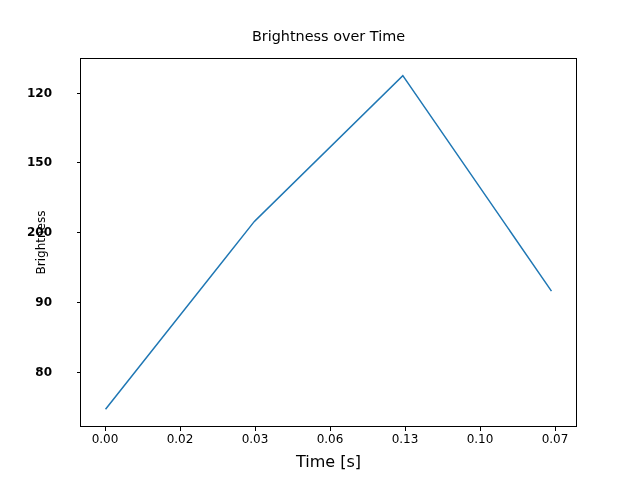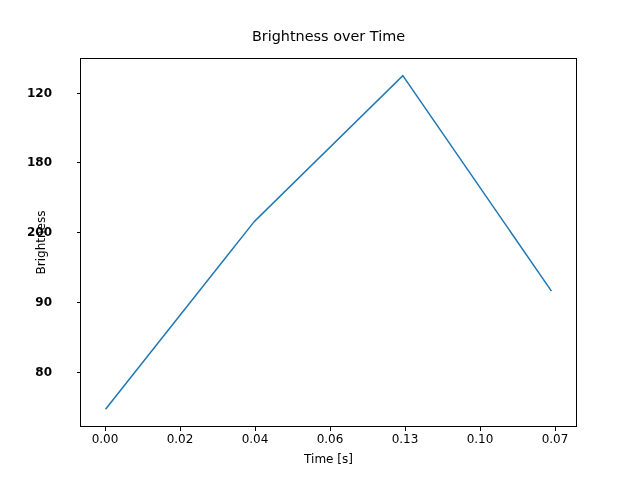--- a/index.html
+++ b/index.html
@@ -79,21 +79,21 @@
     left: 76.5px;
     height: 1px;
     width: 3.5px;
   }
   #xlabel {
     position: absolute;
     left: 80px;
     top: 452px;
     width: 497px;
     text-align: center;
-    font-size: 12px;
+    font-size: 16px;
     color: #000000;
     white-space: nowrap;
   }
   #ylabel {
     position: absolute;
     left: 0px;
     top: 58px;
     width: 369px;
     height: 22px;
     transform: rotate(-90deg);
@@ -122,34 +122,34 @@
   <div class="tick-mark xtick-mark" style="left:105px"></div>
   <div class="tick-mark xtick-mark" style="left:180px"></div>
   <div class="tick-mark xtick-mark" style="left:255px"></div>
   <div class="tick-mark xtick-mark" style="left:330px"></div>
   <div class="tick-mark xtick-mark" style="left:405px"></div>
   <div class="tick-mark xtick-mark" style="left:480px"></div>
   <div class="tick-mark xtick-mark" style="left:555px"></div>
 
   <div class="tick-label xtick-label" style="left:105px">0.00</div>
   <div class="tick-label xtick-label" style="left:180px">0.02</div>
-  <div class="tick-label xtick-label" style="left:255px">0.04</div>
+  <div class="tick-label xtick-label" style="left:255px">0.03</div>
   <div class="tick-label xtick-label" style="left:330px">0.06</div>
   <div class="tick-label xtick-label" style="left:405px">0.13</div>
   <div class="tick-label xtick-label" style="left:480px">0.10</div>
   <div class="tick-label xtick-label" style="left:555px">0.07</div>
 
   <div class="tick-mark ytick-mark" style="top:372px"></div>
   <div class="tick-mark ytick-mark" style="top:302px"></div>
   <div class="tick-mark ytick-mark" style="top:232px"></div>
   <div class="tick-mark ytick-mark" style="top:162px"></div>
   <div class="tick-mark ytick-mark" style="top:93px"></div>
 
   <div class="tick-label ytick-label" style="top:372px">80</div>
   <div class="tick-label ytick-label" style="top:302px">90</div>
   <div class="tick-label ytick-label" style="top:232px">200</div>
-  <div class="tick-label ytick-label" style="top:162px">180</div>
+  <div class="tick-label ytick-label" style="top:162px">150</div>
   <div class="tick-label ytick-label" style="top:93px">120</div>
 
   <div id="xlabel">Time [s]</div>
   <div id="ylabel">Brightness</div>
 
 </div>
 
 </body></html>

